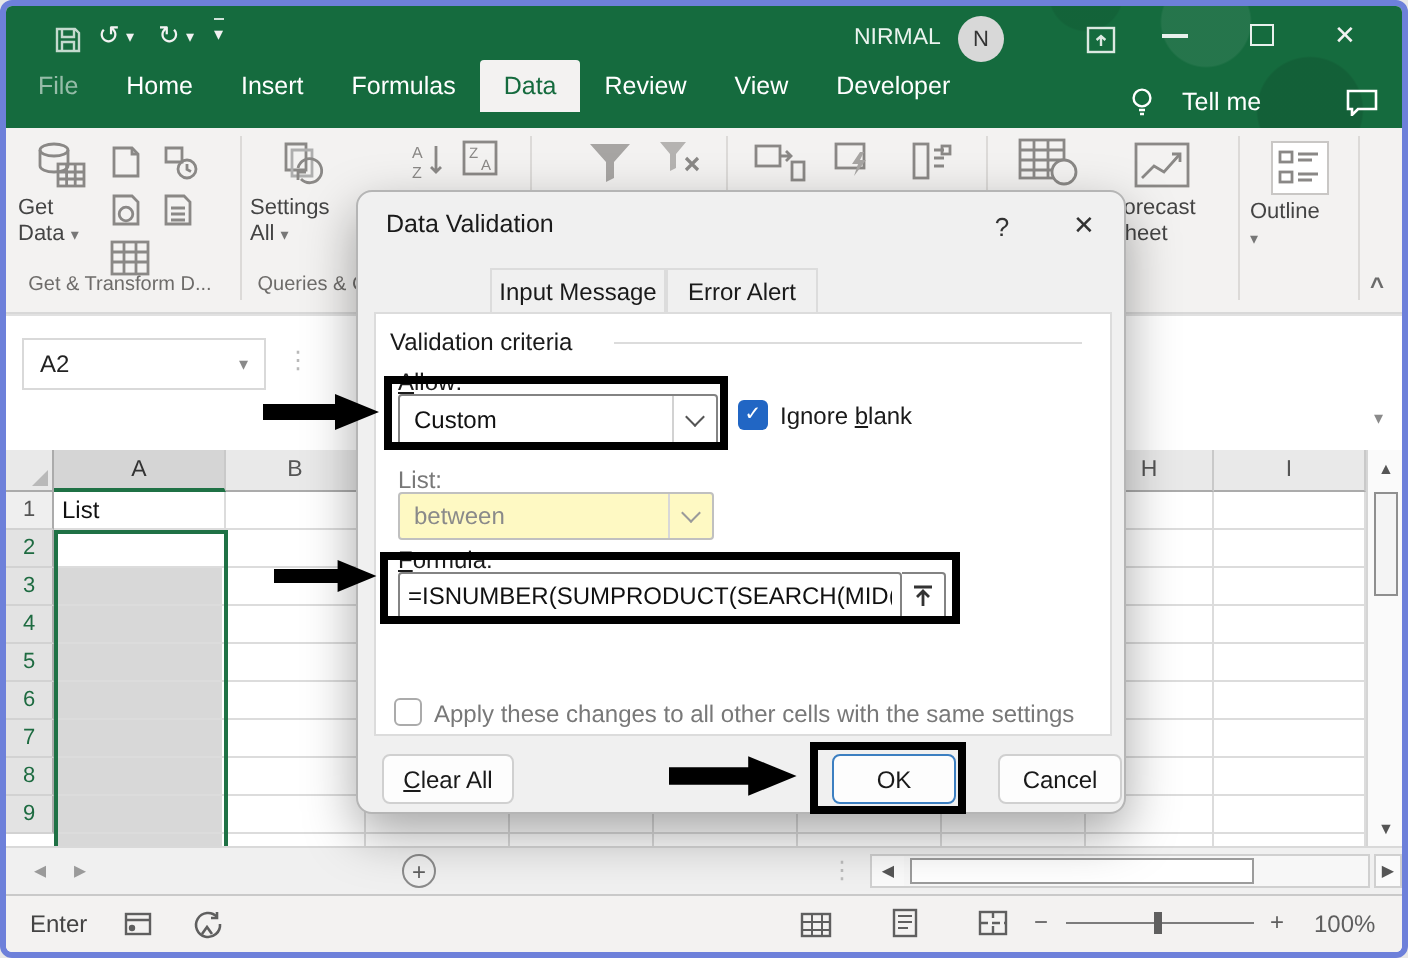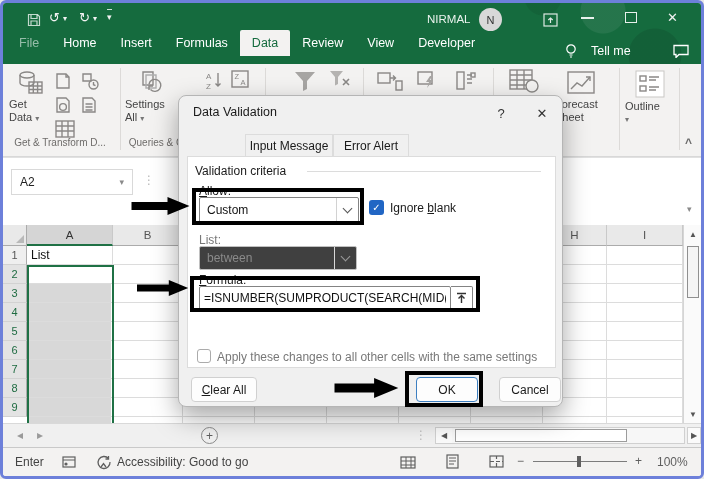--- a/index.html
+++ b/index.html
@@ -35,21 +35,21 @@
   .chev{display:inline-block;width:7px;height:7px;border-right:1.5px solid #555;border-bottom:1.5px solid #555;transform:rotate(45deg);margin-top:-4px}
   
   .dialog{left:175px;top:92px;width:385px;height:312px;background:#f0f0f0;border:1px solid #b5b5b5;border-radius:8px;box-shadow:0 10px 26px rgba(0,0,0,.35);z-index:50}
   .dtab{top:38px;height:23px;background:#f0f0f0;border:1px solid #dcdcdc;font-size:12px;color:#1a1a1a;display:flex;align-items:center;justify-content:center}
   .dtab.active{top:35px;height:26px;background:#fff;border-bottom:none;z-index:2}
   .dpage{left:8px;top:60px;width:369px;height:212px;background:#fff;border:1px solid #dcdcdc}
   .dlabel{font-size:12px;color:#1a1a1a}
   .dlabel.dis{color:#787878}
   .ddrop{border:1px solid #838383;background:#fff;height:26px;display:flex;align-items:center;font-size:12px;color:#111;border-radius:2px}
   .ddrop .zone{margin-left:auto;width:22px;height:100%;border-left:1px solid #d2d2d2;display:flex;align-items:center;justify-content:center}
-  .ddrop.dis{background:#404040;border-color:#c0c0c0;color:#8a8a8a}
+  .ddrop.dis{background:#fef9c3;border-color:#c0c0c0;color:#8a8a8a}
   .dbtn{height:25px;background:#fdfdfd;border:1px solid #d0d0d0;border-radius:4px;font-size:12px;color:#1a1a1a;display:flex;align-items:center;justify-content:center}
   .ac{text-decoration:underline}
   .annbox{border:4px solid #000;background:transparent;z-index:60}
   .arrow{z-index:70}
   
   .sheettabs{left:0;top:420px;width:698px;height:24px;background:#f0f0f0;border-top:1px solid #d9d9d9}
   .statusbar{left:0;top:444px;width:698px;height:29px;background:#f3f2f1;border-top:1px solid #c9c9c9;font-size:12px;color:#444}
   .scrollbtn{background:#fafafa;border:1px solid #d5d5d5;color:#555;font-size:8px;display:flex;align-items:center;justify-content:center}
 </style>
 </head>
@@ -335,21 +335,20 @@
           <circle cx="4" cy="8" r="1.6" fill="#5f5f5f"></circle>
         </svg>
     </span>
     <span class="ab ic" style="left:92px;top:6px;width:17px;height:17px">
       <svg width="15" height="15" viewBox="0 0 15 15">
           <path d="M12.5 3.5A6 6 0 1 0 14 7" fill="none" stroke="#5f5f5f" stroke-width="1.3"></path>
           <path d="M12.5 1v3h-3" fill="none" stroke="#5f5f5f" stroke-width="1.3"></path>
           <path d="M5 12l2.5-3.5L10 12" fill="none" stroke="#5f5f5f" stroke-width="1.3"></path>
         </svg>
     </span>
-    <span class="ab" style="left:114px;top:7px">Accessibility: Good to go</span>
     <span class="ab ic" style="left:396px;top:6px;width:18px;height:16px">
       <svg width="16" height="13" viewBox="0 0 16 13">
           <rect x="1" y="1" width="14" height="11" fill="none" stroke="#5f5f5f" stroke-width="1.2"></rect>
           <path d="M1 5h14M1 9h14M6 1v11M11 1v11" stroke="#5f5f5f" stroke-width="1"></path>
         </svg>
     </span>
     <span class="ab ic" style="left:440px;top:5px;width:18px;height:17px">
       <svg width="15" height="15" viewBox="0 0 15 15">
           <rect x="2" y="1" width="11" height="13" fill="none" stroke="#5f5f5f" stroke-width="1.2"></rect>
           <path d="M4 4h7M4 7h7M4 10h5" stroke="#5f5f5f" stroke-width="1"></path>

